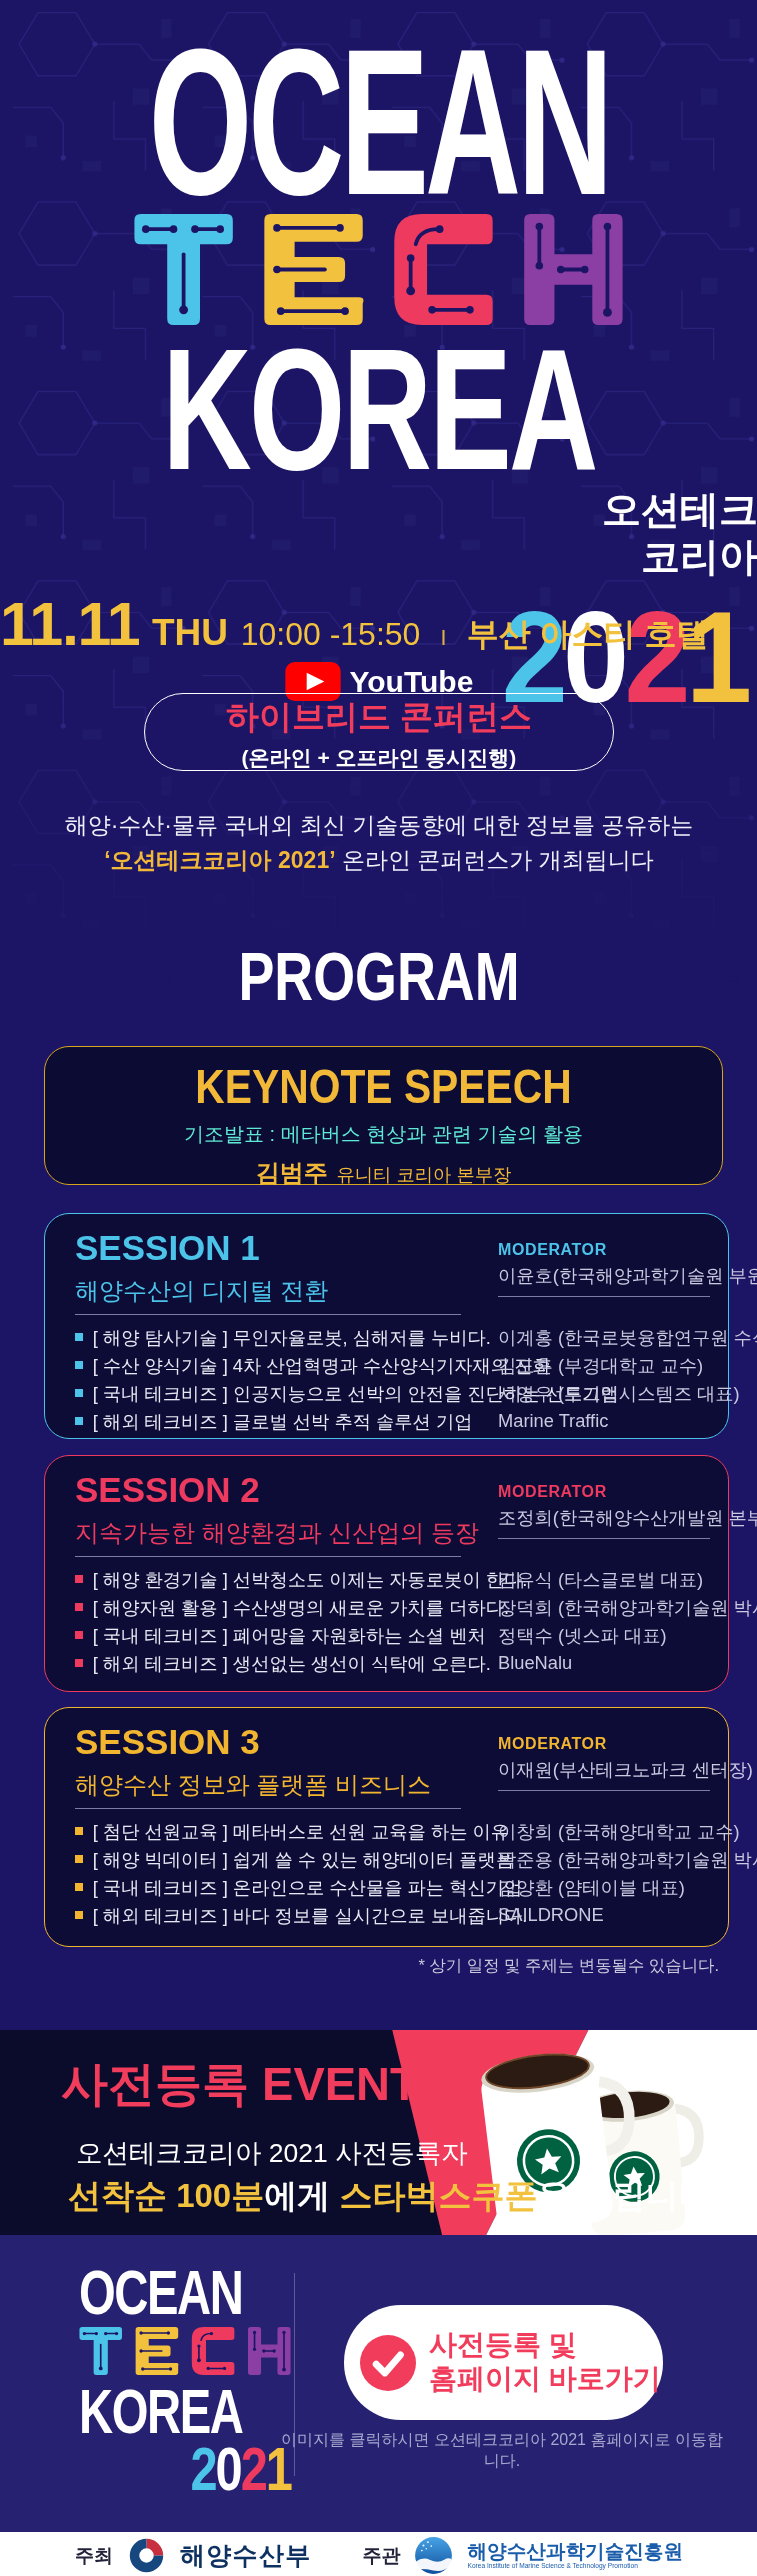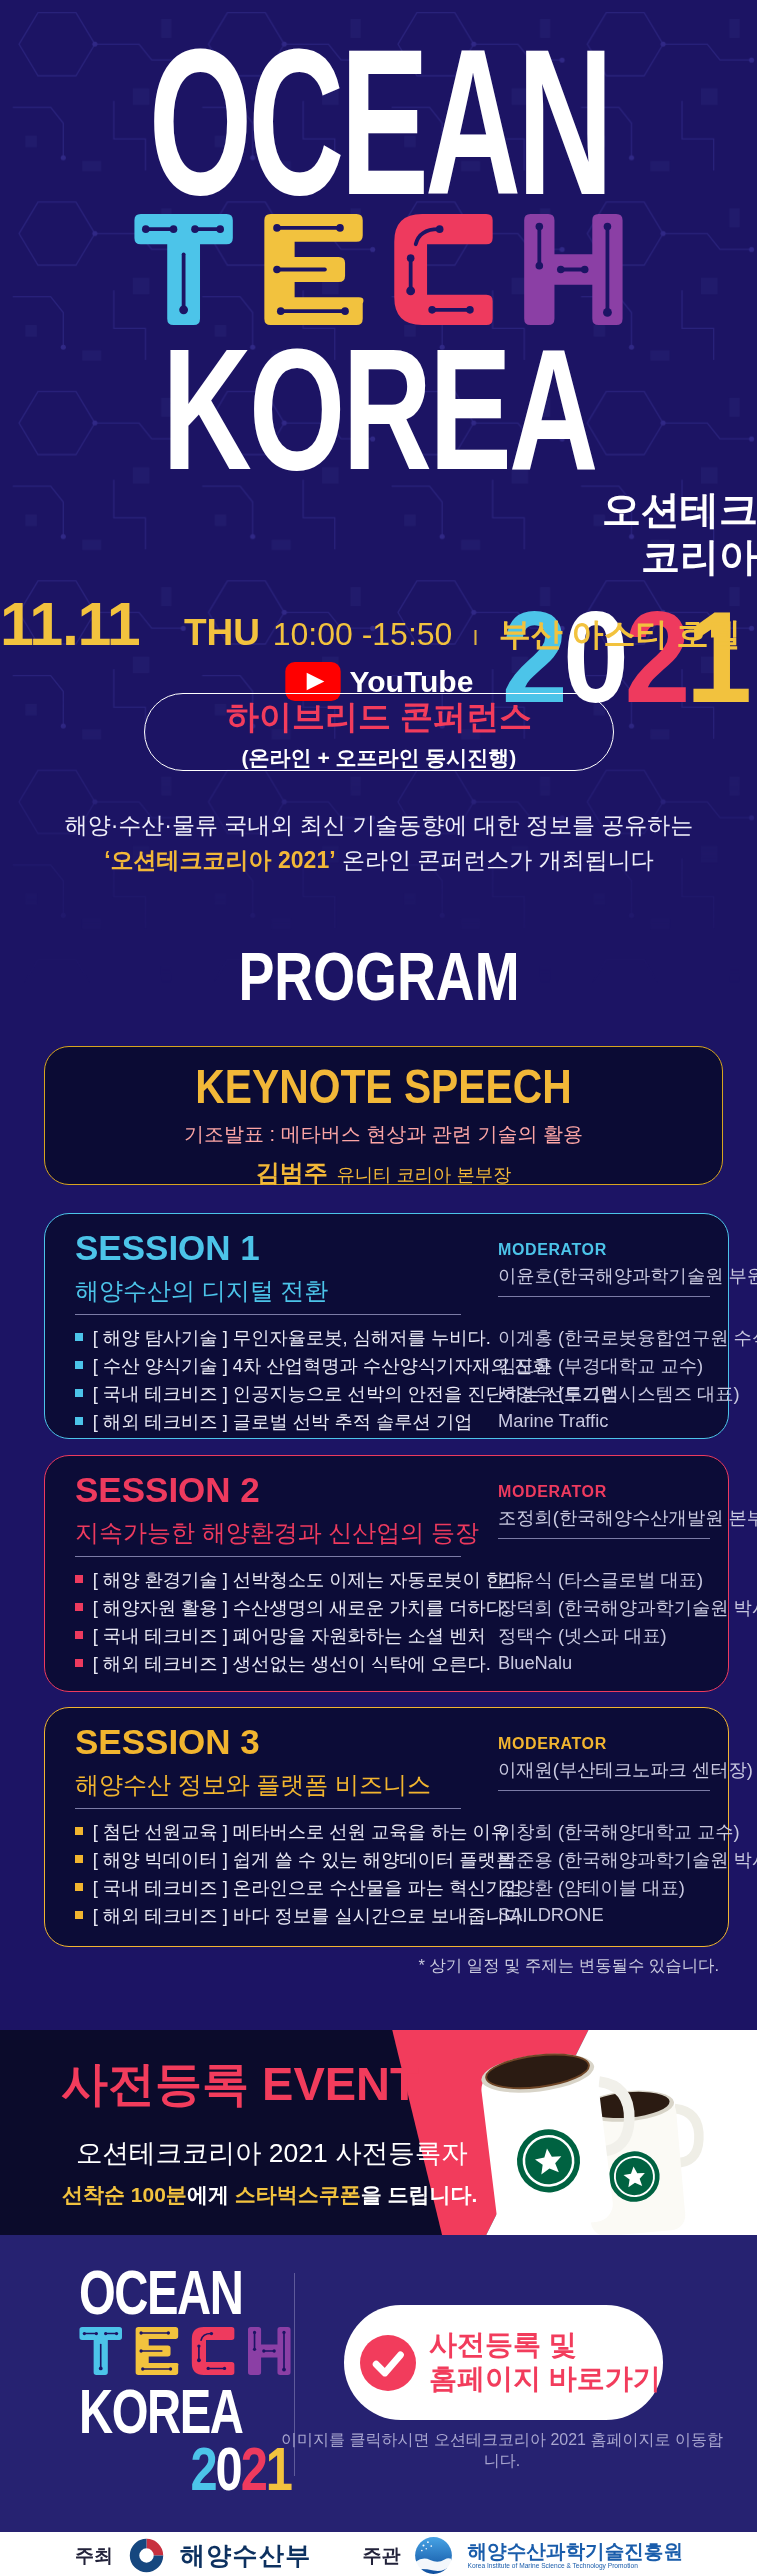--- a/index.html
+++ b/index.html
@@ -16,37 +16,37 @@
   
   .hero-title{left:0;right:0;text-align:center;color:#fff;font-weight:bold;line-height:1;white-space:nowrap;}
   .t-ocean{top:17.7px;font-size:208px;letter-spacing:-6.3px;transform:scaleX(.64);}
   .t-korea{top:323px;font-size:172px;letter-spacing:-3.8px;transform:scaleX(.72);}
   .sub-row{top:486px;left:0;right:0;display:flex;justify-content:center;align-items:flex-end;gap:23px;flex-direction:column;}
   .sub-kr{color:#fff;font-size:39px;font-weight:bold;line-height:47px;text-align:right;padding-bottom:3.8px;}
   .year{font-size:129px;font-weight:900;line-height:.78;letter-spacing:-5px;transform:scaleX(.92);transform-origin:bottom center;white-space:nowrap;}
   .d-cyan{color:#4cc4e9;}.d-white{color:#ffffff;}.d-pink{color:#ee3a5e;}.d-gold{color:#f2c23e;}
   .date-row{top:589px;left:0;right:0;display:flex;justify-content:flex-start;align-items:baseline;gap:12.6px;color:#f2c23e;white-space:nowrap;}
   .date-day{font-size:61px;font-weight:800;letter-spacing:-1.3px;}
-  .date-dow{font-size:37px;font-weight:800;margin-left:32px;}
+  .date-dow{font-size:37px;font-weight:800;}
   .date-time{font-size:32px;font-weight:500;}
   .date-sep{font-size:21.5px;opacity:.9;padding:0 7.6px;}
   .date-venue{font-size:32px;font-weight:600;}
   .yt-row{top:662px;left:0;right:0;display:flex;justify-content:center;align-items:center;gap:8.8px;}
   .yt-label{color:#fff;font-size:30px;font-weight:bold;}
   .hybrid{left:144px;top:693px;width:468px;height:75px;border:1.9px solid #fff;border-radius:40px;text-align:center;padding-top:1px;}
   .hybrid-title{color:#f23c5c;font-size:33px;font-weight:800;}
   .hybrid-sub{color:#fff;font-size:21px;font-weight:600;margin-top:3.8px;}
   .desc{top:811px;left:0;right:0;text-align:center;color:#f0f0fa;font-size:23px;line-height:29px;font-weight:500;}
   .desc .hl{color:#f2b838;font-weight:bold;}
   .desc-l2{margin-top:6.3px;}
   
   .p-title{top:942px;left:0;right:0;text-align:center;color:#fff;font-size:69px;font-weight:800;line-height:1;transform:scaleX(.78);white-space:nowrap;}
   .keynote{left:44px;top:1046px;width:679px;height:139px;background:#0b0b34;border:1.3px solid #d7a51e;border-radius:25px;text-align:center;box-sizing:border-box;padding-top:16.4px;}
   .k-title{color:#f2b838;font-size:48px;font-weight:800;line-height:1;transform:scaleX(.85);white-space:nowrap;}
-  .k-topic{color:#fca5a5;font-size:20px;margin-top:10px;}
+  .k-topic{color:#5eead4;font-size:20px;margin-top:10px;}
   .k-speaker-row{display:flex;justify-content:center;align-items:baseline;gap:8.8px;margin-top:8.8px;color:#f2b838;}
   .k-speaker{font-size:24px;font-weight:800;}
   .k-speaker-title{font-size:18.3px;font-weight:500;}
   .session{left:44px;width:685px;background:#0c0c37;border-radius:25px;box-sizing:border-box;}
   .s1{top:1213px;height:226px;border:1.3px solid #4cc4e9;}
   .s2{top:1455px;height:237px;border:1.3px solid #ee3a5e;}
   .s3{top:1707px;height:240px;border:1.3px solid #f2b52f;}
   .s-title{position:absolute;left:30px;top:16.4px;font-size:35px;font-weight:800;line-height:1;white-space:nowrap;}
   .s-sub{position:absolute;left:30px;top:61px;font-size:24px;font-weight:400;white-space:nowrap;}
   .s1 .s-title,.s1 .s-sub{color:#4cc4e9;}
@@ -62,21 +62,21 @@
   .s-mod-label{position:absolute;left:453px;top:26.5px;font-size:16px;font-weight:800;letter-spacing:0.6px;}
   .s1 .s-mod-label{color:#4cc4e9;}.s2 .s-mod-label{color:#ee3a5e;}.s3 .s-mod-label{color:#f2b52f;}
   .s-mod{position:absolute;left:453px;top:49px;font-size:18.3px;color:#c9c9e0;white-space:nowrap;}
   .s-speakers{position:absolute;left:453px;top:109px;}
   .s-speaker{height:28px;display:flex;align-items:center;font-size:18.3px;color:#c9c9e0;white-space:nowrap;}
   .note{top:1955px;right:39px;font-size:16.4px;color:#c9c9dd;margin-left:6px;}
   
   .ev-art{left:0;top:2030px;}
   .ev-title{left:61px;top:2053px;font-size:47px;font-weight:800;color:#f23c5c;white-space:nowrap;}
   .ev-l1{left:76px;top:2135px;font-size:26.5px;font-weight:500;color:#fff;white-space:nowrap;}
-  .ev-l2{left:62px;top:2174px;font-size:21px;font-weight:600;color:#fff;white-space:nowrap;margin-top:7px;}
+  .ev-l2{left:68px;top:2174px;font-size:33px;font-weight:600;color:#fff;white-space:nowrap;}
   .ev-l2 .gold{color:#f2c23e;}
   
   .f-logo{left:79px;top:2267px;width:212px;}
   .f-ocean,.f-korea{color:#fff;font-size:63px;font-weight:bold;line-height:51px;letter-spacing:-1.9px;transform:scaleX(.75);transform-origin:left center;white-space:nowrap;}
   .f-ocean{margin-bottom:8.8px;}
   .f-tech{margin-bottom:8.8px;}
   .f-korea{margin-bottom:8.8px;}
   .f-year{font-size:61px;font-weight:900;line-height:48px;letter-spacing:-2.5px;text-align:right;transform:scaleX(.8);transform-origin:right center;white-space:nowrap;}
   .f-div{left:294px;top:2273px;width:1.3px;height:203px;background:#7d7ab0;opacity:.65;}
   .pill{left:344px;top:2305px;width:319px;height:115px;background:#fff;border-radius:57px;cursor:pointer;}

